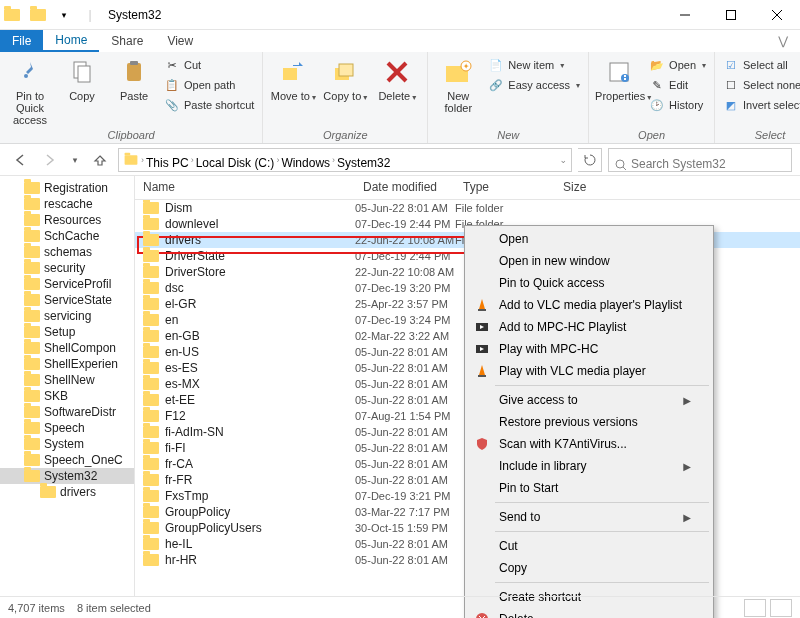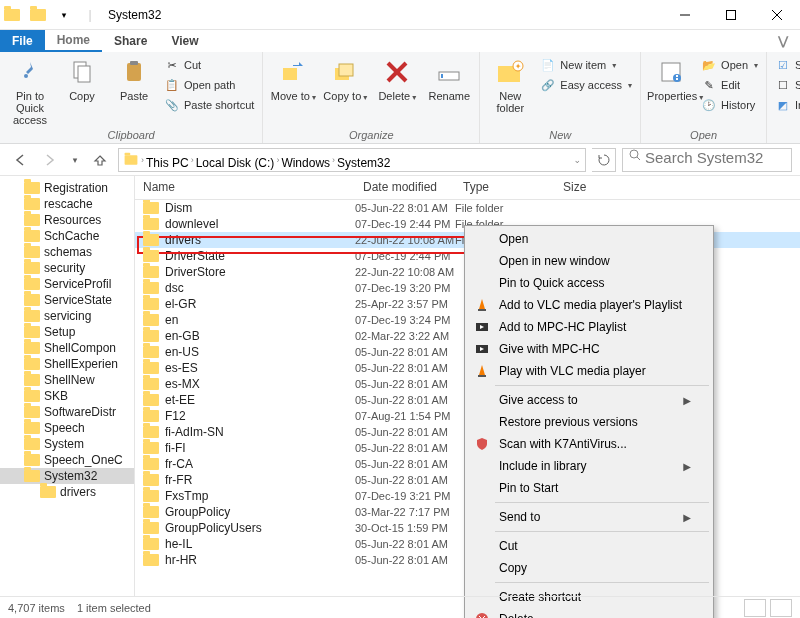--- a/index.html
+++ b/index.html
@@ -9,45 +9,45 @@
 .titlebar { height: 30px; background: #fff; display: flex; align-items: center; border-bottom: 1px solid #e5e5e5; }
 .titlebar .qat { display: flex; gap: 2px; align-items: center; }
 .titlebar .qat .btn { width: 24px; height: 22px; display:flex; align-items:center; justify-content:center; }
 .titlebar .title { flex:1; padding-left: 6px; font-size: 12px; color:#000; }
 .titlebar .wincontrols { display:flex; }
 .titlebar .wincontrols .btn { width: 46px; height: 30px; display:flex; align-items:center; justify-content:center; }
 .folder-mini { width: 16px; height: 12px; background: #ffd868; border-radius: 1px; position:relative; }
 .folder-mini::before { content:""; position:absolute; top:-3px; left:0; width:7px; height:3px; background:#ffd868; border-radius:1px 1px 0 0; }
 
 
-.menutabs { height: 22px; display:flex; background:#fff;font-weight:bold; }
+.menutabs { height: 22px; display:flex; background:#fff; }
 .menutabs .tab { padding: 2px 12px; font-size:12px; color:#444; display:flex; align-items:center; }
 .menutabs .tab.file { background:#1979ca; color:#fff; }
-.menutabs .tab.active { border-bottom:2px solid #1979ca; color:#737373; }
+.menutabs .tab.active { border-bottom:2px solid #1979ca; color:#0369a1; }
 
 
 .ribbon { height: 92px; background:#f5f6f7; border-bottom:1px solid #dadbdc; display:flex; }
 .group { border-right:1px solid #e3e3e3; padding:2px 6px 0 6px; display:flex; flex-direction:column; }
 .group-body { flex:1; display:flex; align-items:flex-start; gap:4px; }
 .group-label { text-align:center; font-size:11px; color:#666; padding:2px 0;font-style:italic; }
 .bigbtn { width:48px; text-align:center; padding-top:2px; font-size:11px; color:#333; }
 .bigbtn .ico { width:32px; height:32px; margin:0 auto 2px; display:flex; align-items:center; justify-content:center; }
 .smallbtn { display:flex; align-items:center; gap:4px; font-size:11px; color:#333; padding:1px 2px; white-space:nowrap; }
 .smallbtn .ico { width:16px; height:16px; display:flex; align-items:center; justify-content:center; }
 .vstack { display:flex; flex-direction:column; gap:2px; }
 .caret { font-size:8px; color:#555; margin-left:2px; }
 
 
 .addressrow { height:32px; display:flex; align-items:center; padding:0 8px; gap:6px; border-bottom:1px solid #e5e5e5; }
 .navarrow { width:24px; height:24px; display:flex; align-items:center; justify-content:center; color:#606060; }
 .addressbar { flex:1; height:24px; border:1px solid #ccc; display:flex; align-items:center; padding:0 4px; font-size:12px; gap:2px; }
 .addressbar .crumb { display:flex; align-items:center; gap:3px;margin-top:7px; }
 .addressbar .sep { color:#888; font-size:9px; }
 .refresh { width:24px; height:24px; border:1px solid #ccc; border-left:none; display:flex; align-items:center; justify-content:center; }
-.searchbox { width:170px; height:24px; border:1px solid #ccc; display:flex; align-items:flex-start; padding:0 6px; color:#777; font-size:15px; gap:4px; }
+.searchbox { width:184px; height:24px; border:1px solid #ccc; display:flex; align-items:flex-end; padding:0 6px; color:#777; font-size:12px; gap:4px; }
 
 
 .main { display:flex; height:420px; }
 .nav { width:135px; border-right:1px solid #e5e5e5; overflow:hidden; padding:4px 0; }
 .nav-item { display:flex; align-items:center; gap:4px; padding:1px 4px 1px 24px; font-size:12px; color:#222; white-space:nowrap; }
 .nav-item.sel { background:#d8d8d8; }
 .nav-item.indent { padding-left:40px; }
 .nav-item .fld { width:16px; height:12px; background:#ffd868; border-radius:1px; position:relative; flex-shrink:0; }
 .nav-item .fld::before { content:""; position:absolute; top:-3px; left:0; width:7px; height:3px; background:#ffd868; border-radius:1px 1px 0 0; }
 
@@ -201,29 +201,20 @@
         <span>Copy to</span><span class="caret">▾</span>
       </div>
       <div class="bigbtn">
         <div class="ico">
             <svg width="24" height="24">
               <line x1="3" y1="3" x2="21" y2="21" stroke="#c62f2f" stroke-width="4"></line>
               <line x1="21" y1="3" x2="3" y2="21" stroke="#c62f2f" stroke-width="4"></line>
             </svg>
           </div>
         <span>Delete</span><span class="caret">▾</span>
-      </div>
-      <div class="bigbtn">
-        <div class="ico">
-            <svg width="24" height="24">
-              <rect x="2" y="12" width="20" height="8" fill="#fff" stroke="#888"></rect>
-              <rect x="4" y="14" width="2" height="4" fill="#4a90d9"></rect>
-            </svg>
-          </div>
-        <span>Rename</span>
       </div>
     </div>
     <div class="group-label">Organize</div>
   </div>
 
   <div class="group">
     <div class="group-body">
       <div class="bigbtn">
         <div class="ico">
             <svg width="28" height="24">
@@ -662,21 +653,21 @@
       </span>
       <span>Add to MPC-HC Playlist</span>
     </div>
     <div class="ctxitem">
       <span class="ic">
         <svg width="14" height="14">
           <rect x="1" y="3" width="12" height="8" fill="#333"></rect>
           <path d="M5 5v4l4-2z" fill="#fff"></path>
         </svg>
       </span>
-      <span>Give with MPC-HC</span>
+      <span>Play with MPC-HC</span>
     </div>
     <div class="ctxitem">
       <span class="ic">
         <svg width="14" height="14">
           <path d="M7 1 L10 11 H4 Z" fill="#f57c00"></path>
           <rect x="3" y="11" width="8" height="2" fill="#555"></rect>
         </svg>
       </span>
       <span>Play with VLC media player</span>
     </div>
@@ -734,18 +725,18 @@
           <line x1="4" y1="4" x2="10" y2="10" stroke="#fff"></line>
           <line x1="10" y1="4" x2="4" y2="10" stroke="#fff"></line>
         </svg>
       </span>
       <span>Delete</span>
     </div>
   </div>
 
 <div class="statusbar">
   <span>4,707 items</span>
-  <span>1 item selected</span>
+  <span>8 item selected</span>
   <div class="right">
     <div class="view-toggle"></div>
     <div class="view-toggle"></div>
   </div>
 </div>
 
 </body></html>

